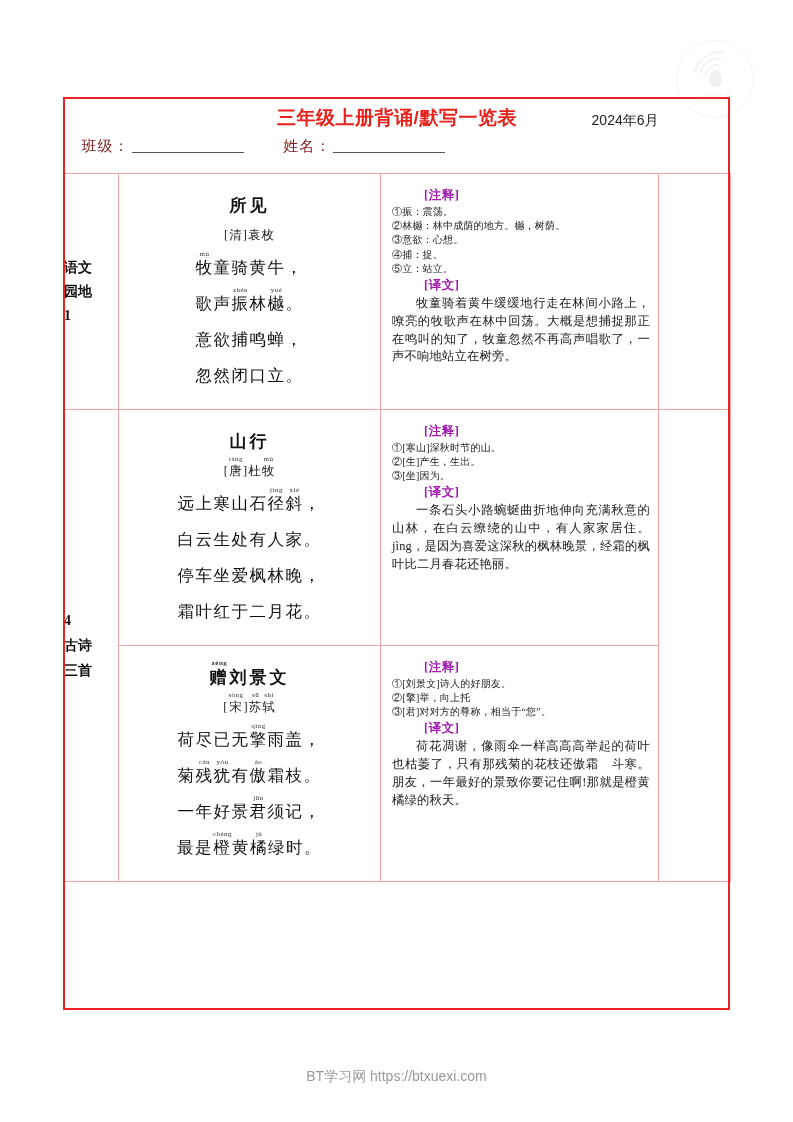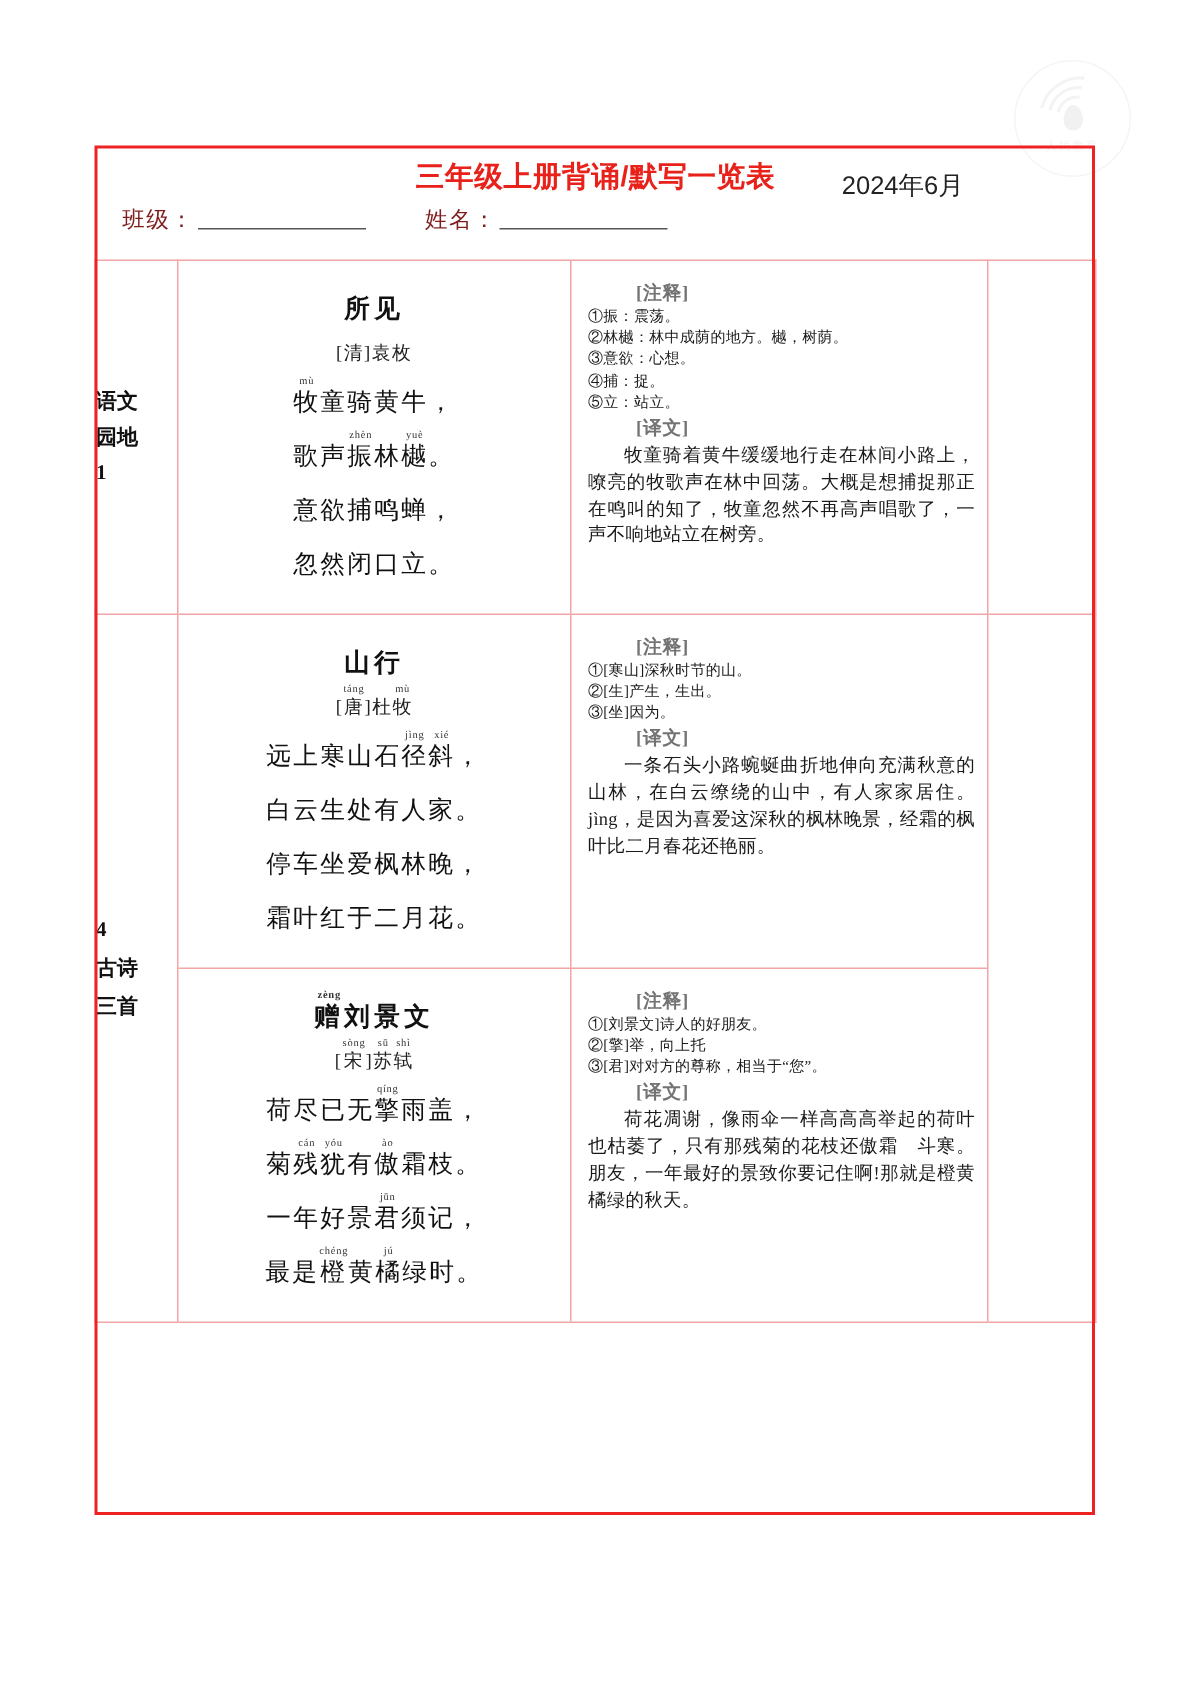--- a/index.html
+++ b/index.html
@@ -121,23 +121,23 @@
     top: 8px;
     text-align: center;
     font-size: 19px;
     font-weight: bold;
     color: #e8211b;
     font-family: "Liberation Sans", sans-serif;
     letter-spacing: 0.5px;
   }
   .doc-date {
     position: absolute;
-    right: 88px;
+    right: 72px;
     top: 15px;
-    font-size: 17px;
+    font-size: 14px;
     color: #222;
     font-family: "Liberation Sans", sans-serif;
   }
   .fields {
     position: relative;
     height: 34px;
     text-align: left;
     font-size: 15px;
     color: #7f1d1d;
   }
@@ -251,21 +251,21 @@
     white-space: nowrap;
   }
   rb-unit > .ch {
     display: block;
     line-height: 1.15;
   }
 
   
   .note-head {
     font-size: 12.5px;
-    color: #737373;
+    color: #a21caf;
     font-weight: bold;
     letter-spacing: 0.5px;
     margin: 1px 0 1px 0;
     padding-left: 32px;
   }
   .note-item {
     font-size: 10px;
     color: #1a1a1a;
     line-height: 1.42;
     letter-spacing: 0.2px;
@@ -431,14 +431,15 @@
                 <div class="note-trans">荷花凋谢，像雨伞一样高高高举起的荷叶也枯萎了，只有那残菊的花枝还傲霜　斗寒。朋友，一年最好的景致你要记住啊!那就是橙黄橘绿的秋天。</div>
               </div>
             </div>
           </td>
           <td></td>
         </tr>
       </tbody>
     </table>
   </div>
 
+  <div class="footer-site">BT学习网 https://btxuexi.com</div>
 
 </div>
 
 </body></html>

